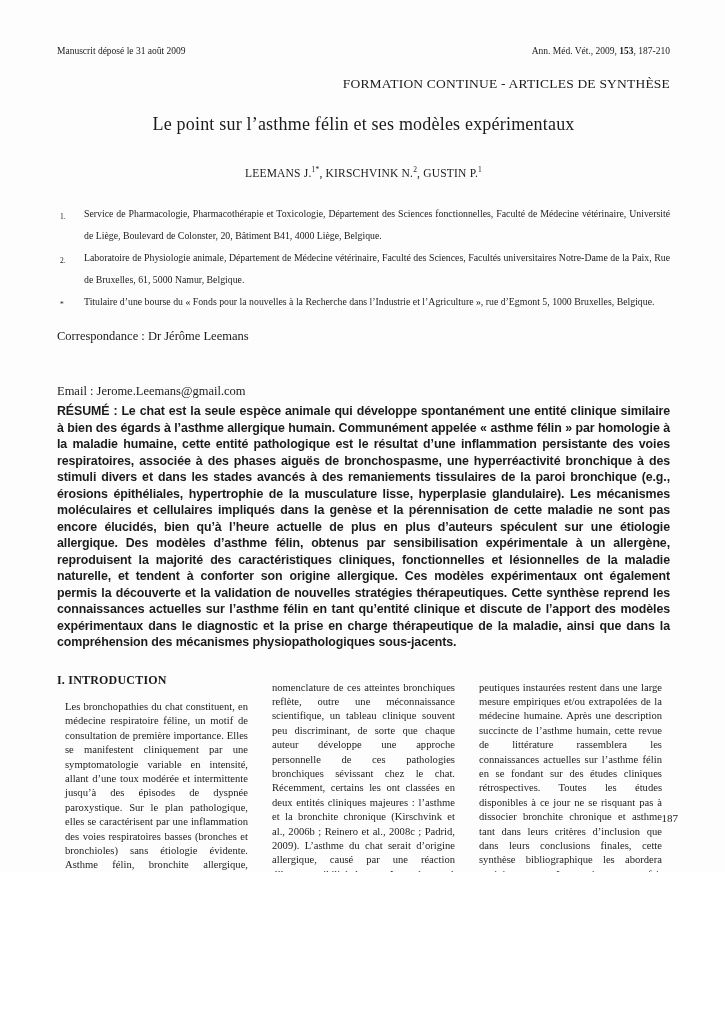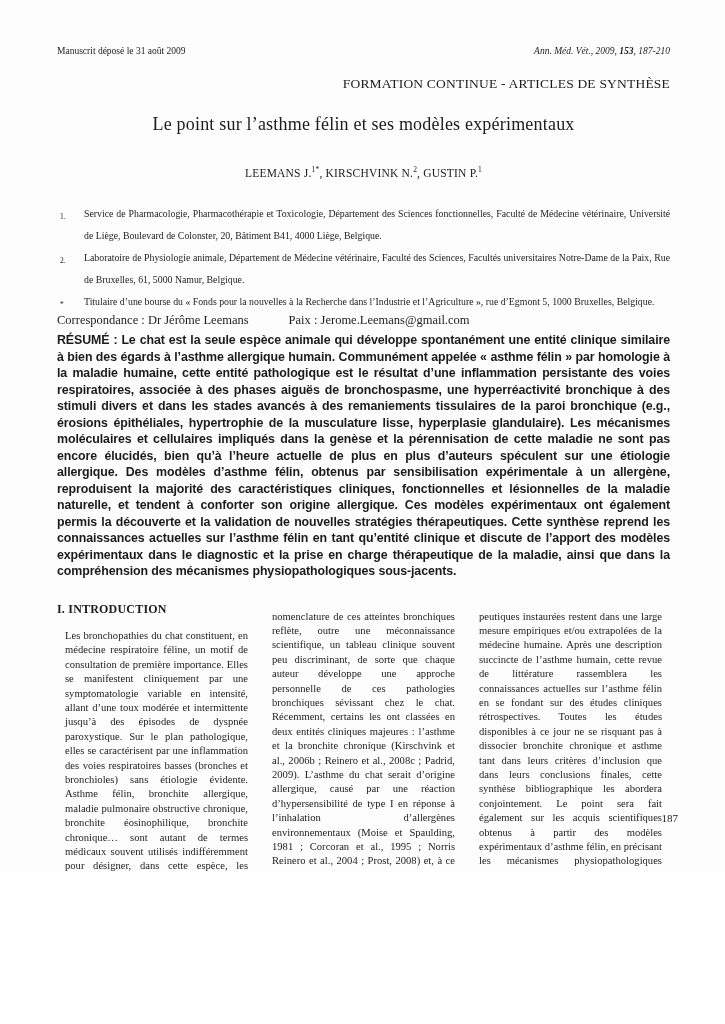--- a/index.html
+++ b/index.html
@@ -18,21 +18,21 @@
     box-sizing: border-box;
     padding: 46px 55px 0 57px;
     overflow: hidden;
   }
   .masthead {
     display: flex;
     justify-content: space-between;
     align-items: baseline;
     font-size: 9.5px;
   }
-  .journal-ref { font-style: italic; white-space: nowrap; }
+  .journal-ref { white-space: nowrap; }
   .journal-ref .vol { font-weight: bold; }
   .banner {
     text-align: right;
     font-size: 13.5px;
     margin-top: 20px;
     letter-spacing: 0.2px;
   }
   .title {
     text-align: center;
     font-size: 18px;
@@ -57,24 +57,25 @@
     line-height: 22px;
     text-align: justify;
   }
   .aff .marker {
     position: absolute;
     left: 3px;
     top: 3px;
     font-size: 7.5px;
   }
   .correspondence {
-    margin-top: 0;
+    margin-top: 16px;
     font-size: 12.5px;
     display: flex;
     gap: 40px;
+    flex-direction: column;
   }
   .abstract {
     margin-top: 4px;
     font-family: "Liberation Sans", sans-serif;
     font-weight: bold;
     font-size: 12.4px;
     line-height: 16.5px;
     text-align: justify;
     letter-spacing: -0.1px;
   }
@@ -130,21 +131,21 @@
       <span>Laboratoire de Physiologie animale, Département de Médecine vétérinaire, Faculté des Sciences, Facultés universitaires Notre-Dame de la Paix, Rue de Bruxelles, 61, 5000 Namur, Belgique.</span>
     </div>
     <div class="aff">
       <span class="marker">*</span>
       <span>Titulaire d’une bourse du « Fonds pour la nouvelles à la Recherche dans l’Industrie et l’Agriculture », rue d’Egmont 5, 1000 Bruxelles, Belgique.</span>
     </div>
   </div>
 
   <div class="correspondence">
     <span>Correspondance : Dr Jérôme Leemans</span>
-    <span>Paix : Jerome.Leemans@gmail.com</span>
+    <span>Email : Jerome.Leemans@gmail.com</span>
   </div>
 
   <p class="abstract"><span>RÉSUMÉ :</span> <span>Le chat est la seule espèce animale qui développe spontanément une entité clinique similaire à bien des égards à l’asthme allergique humain. Communément appelée « asthme félin » par homologie à la maladie humaine, cette entité pathologique est le résultat d’une inflammation persistante des voies respiratoires, associée à des phases aiguës de bronchospasme, une hyperréactivité bronchique à des stimuli divers et dans les stades avancés à des remaniements tissulaires de la paroi bronchique (e.g., érosions épithéliales, hypertrophie de la musculature lisse, hyperplasie glandulaire). Les mécanismes moléculaires et cellulaires impliqués dans la genèse et la pérennisation de cette maladie ne sont pas encore élucidés, bien qu’à l’heure actuelle de plus en plus d’auteurs spéculent sur une étiologie allergique. Des modèles d’asthme félin, obtenus par sensibilisation expérimentale à un allergène, reproduisent la majorité des caractéristiques cliniques, fonctionnelles et lésionnelles de la maladie naturelle, et tendent à conforter son origine allergique. Ces modèles expérimentaux ont également permis la découverte et la validation de nouvelles stratégies thérapeutiques. Cette synthèse reprend les connaissances actuelles sur l’asthme félin en tant qu’entité clinique et discute de l’apport des modèles expérimentaux dans le diagnostic et la prise en charge thérapeutique de la maladie, ainsi que dans la compréhension des mécanismes physiopathologiques sous-jacents.</span></p>
 
   <div class="intro">
     <div class="col">
       <h2 class="intro-heading">I. INTRODUCTION</h2>
       <p>Les bronchopathies du chat constituent, en médecine respiratoire féline, un motif de consultation de première importance. Elles se manifestent cliniquement par une symptomatologie variable en intensité, allant d’une toux modérée et intermittente jusqu’à des épisodes de dyspnée paroxystique. Sur le plan pathologique, elles se caractérisent par une inflammation des voies respiratoires basses (bronches et bronchioles) sans étiologie évidente. Asthme félin, bronchite allergique, maladie pulmonaire obstructive chronique, bronchite éosinophilique, bronchite chronique… sont autant de termes médicaux souvent utilisés indifféremment pour désigner, dans cette espèce, les maladies inflammatoires chroniques idiopathiques du tractus respiratoire inférieur. Le manque de consensus sur la</p>
     </div>
     <div class="col">

